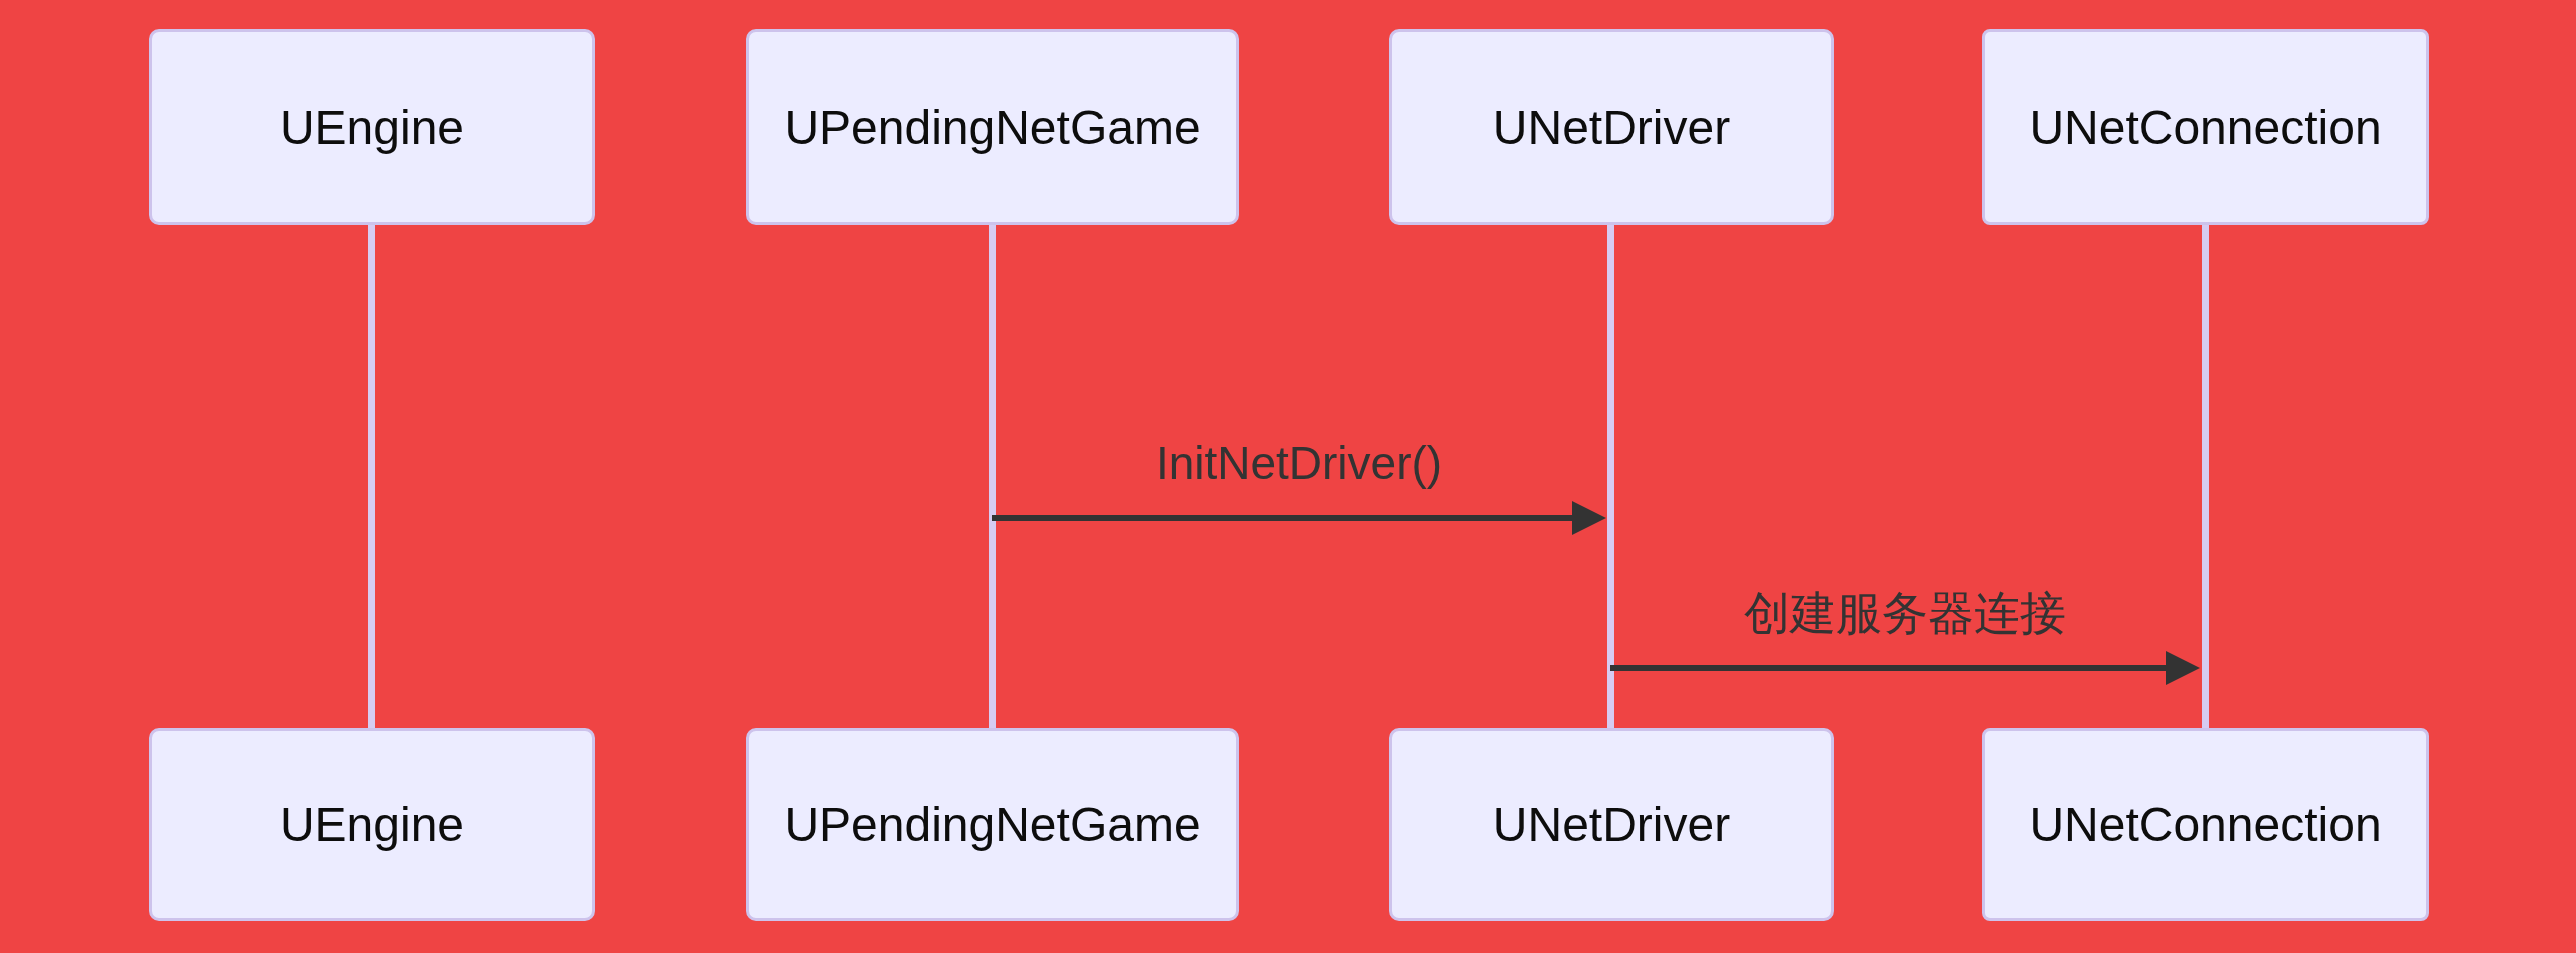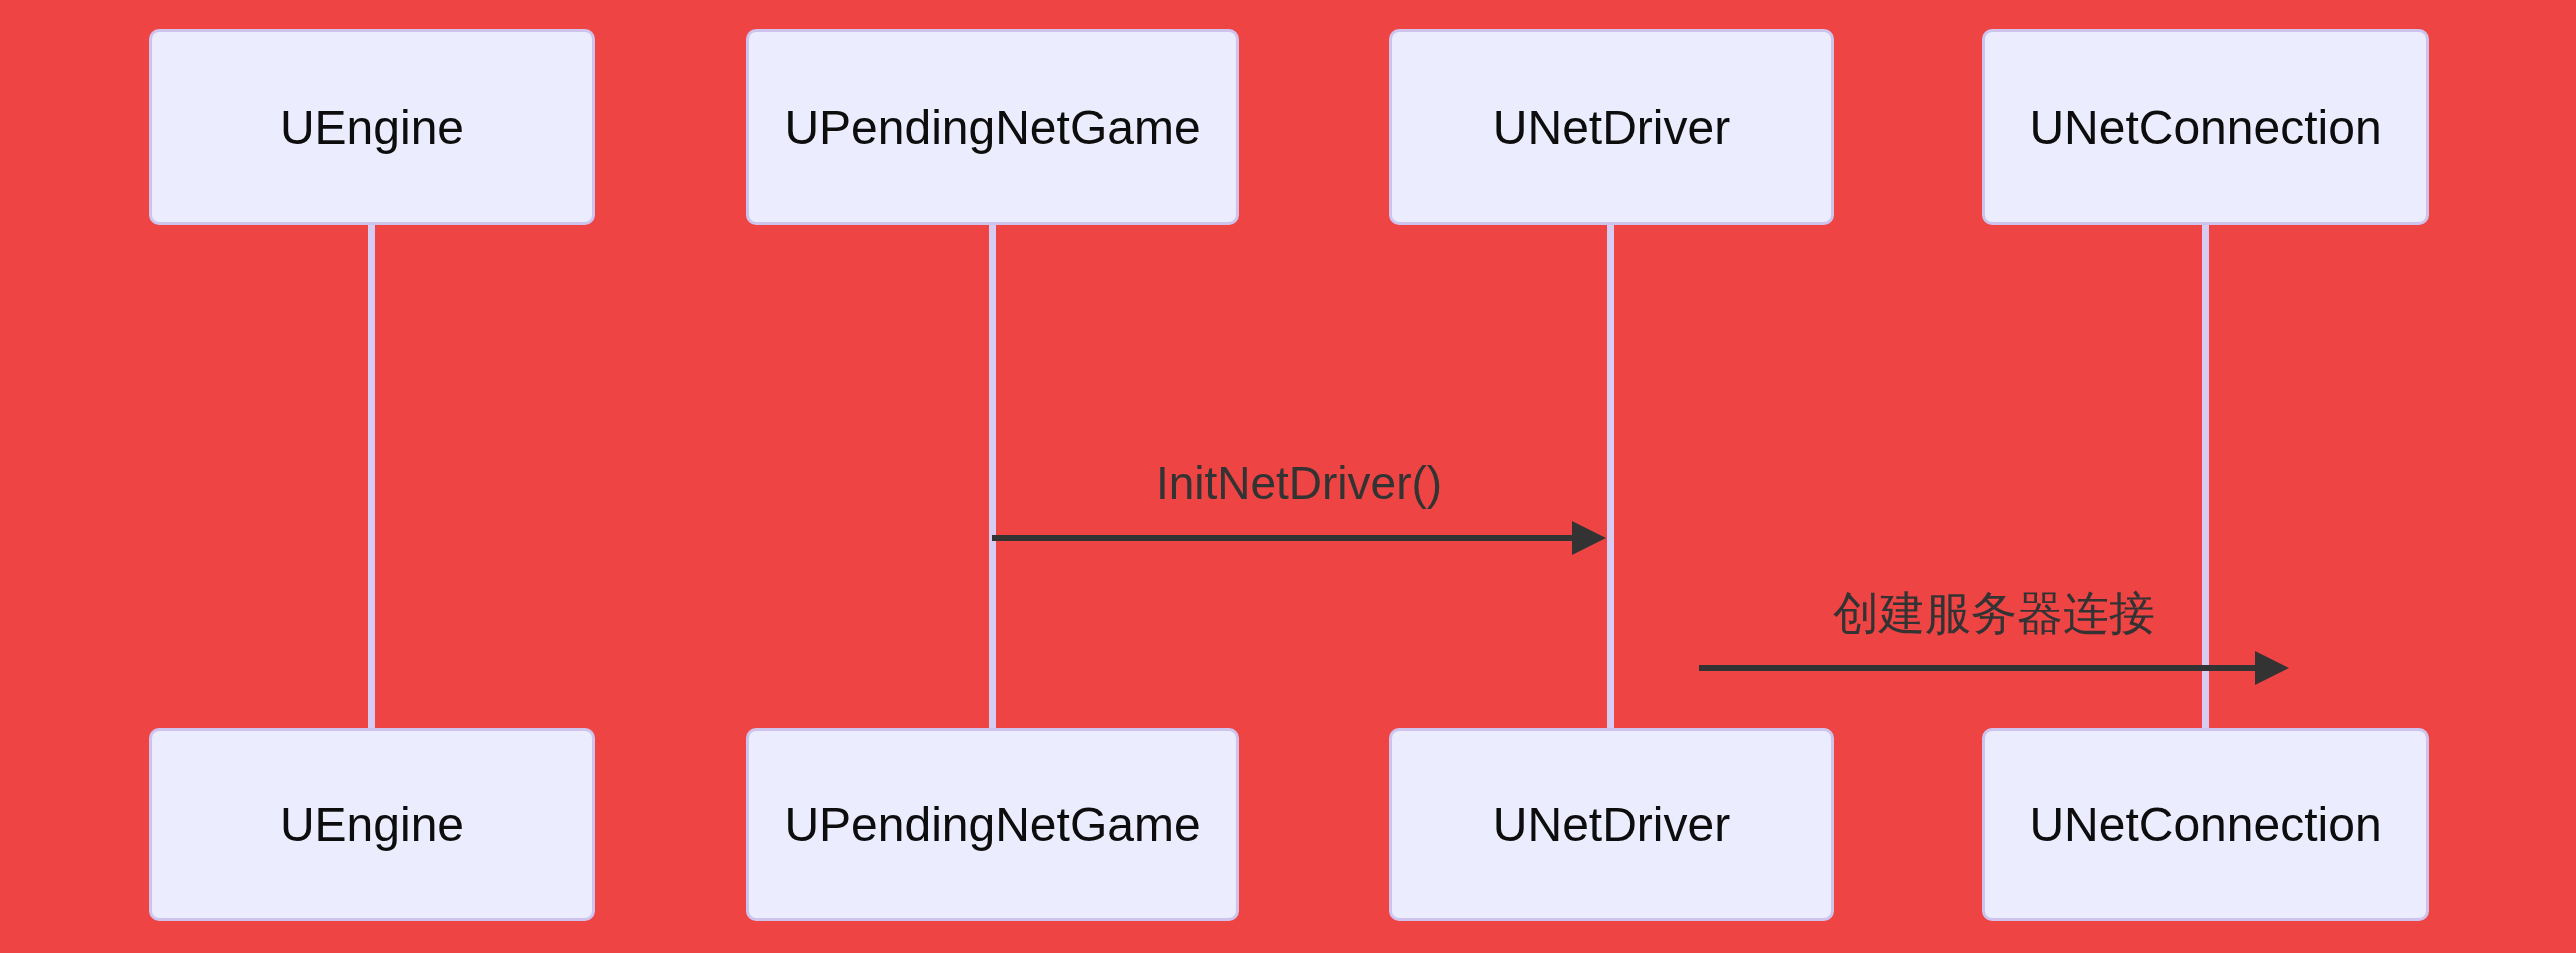--- a/index.html
+++ b/index.html
@@ -31,43 +31,43 @@
   .actor-top    { top: 29px;  height: 196px; }
   .actor-bottom { top: 728px; height: 193px; }
   .actor .actor-label {
     font-size: 48px;
     color: #0d0d0d;
     white-space: nowrap;
   }
   .actor.a1 { left: 149px;  width: 446px; }
   .actor.a2 { left: 746px;  width: 493px; }
   .actor.a3 { left: 1389px; width: 445px; }
-  .actor.a4 { left: 1982px; width: 447px; }
+  .actor.a4 { left: 1982px; width: 447px; border-radius: 8px; }
 
   
   .lifeline {
     position: absolute;
     top: 225px;
     height: 503px;
     width: 7px;
     background: #D6CCF2;
   }
   .lifeline.l1 { left: 368px; }
   .lifeline.l2 { left: 989px; }
   .lifeline.l3 { left: 1607px; }
   .lifeline.l4 { left: 2202px; }
 
   
   .message {
     position: absolute;
     height: 109px;
   }
   .message.m1 { left: 371px;  width: 616px; top: 264px; }
-  .message.m2 { left: 992px; width: 614px; top: 432px; }
-  .message.m3 { left: 1699px; width: 590px; top: 562px; }
+  .message.m2 { left: 992px; width: 614px; top: 412px; }
+  .message.m3 { left: 1610px; width: 590px; top: 562px; }
 
   .msg-label {
     position: absolute;
     left: 0;
     right: 0;
     bottom: 32px;
     text-align: center;
     font-size: 46px;
     line-height: 52px;
     color: #333333;

